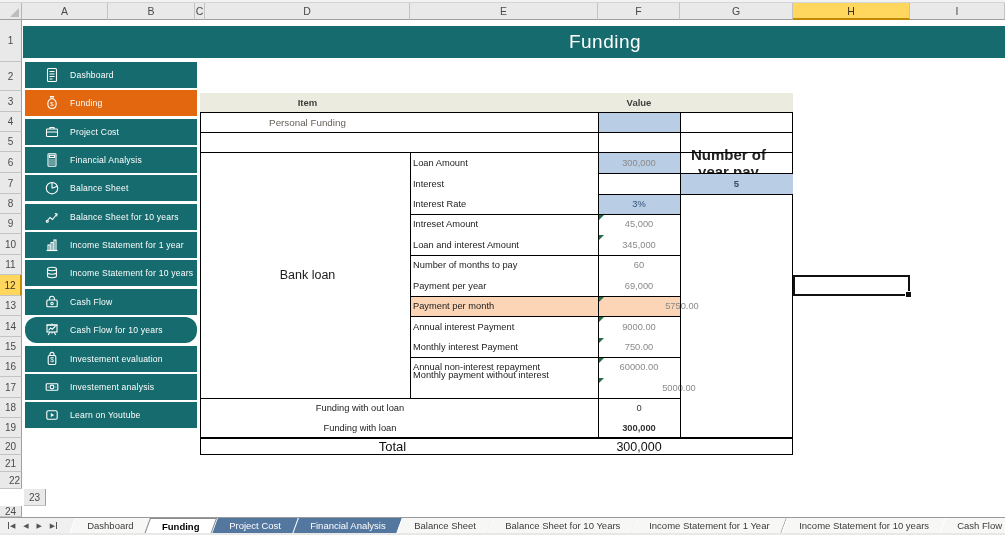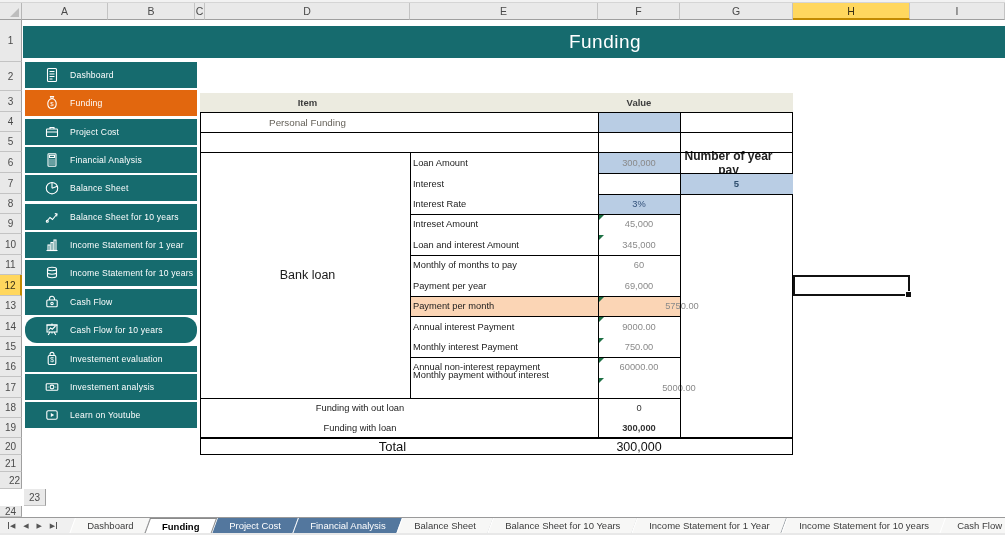--- a/index.html
+++ b/index.html
@@ -223,41 +223,41 @@
       <div class="t c" style="position: absolute; box-sizing: border-box; left: 598px; top: 173px; width: 82px; height: 21px; font-size: 9.3px; color: rgb(138, 138, 138);"></div>
       <div class="cell-blue" style="position: absolute; box-sizing: border-box; left: 598px; top: 194px; width: 82px; height: 20px;"></div>
       <div class="t" style="position: absolute; box-sizing: border-box; left: 413px; top: 194px; width: 182px; height: 20px; font-size: 9.3px; color: rgb(28, 28, 28);">Interest Rate</div>
       <div class="t c" style="position: absolute; box-sizing: border-box; left: 598px; top: 194px; width: 82px; height: 20px; font-size: 9.3px; color: rgb(51, 81, 122);">3%</div>
       <div class="t" style="position: absolute; box-sizing: border-box; left: 413px; top: 214px; width: 182px; height: 20px; font-size: 9.3px; color: rgb(28, 28, 28);">Intreset Amount</div>
       <div class="t c" style="position: absolute; box-sizing: border-box; left: 598px; top: 214px; width: 82px; height: 20px; font-size: 9.3px; color: rgb(138, 138, 138);">45,000</div>
       <div class="flag" style="position: absolute; box-sizing: border-box; left: 599px; top: 215px;"></div>
       <div class="t" style="position: absolute; box-sizing: border-box; left: 413px; top: 234px; width: 182px; height: 21px; font-size: 9.3px; color: rgb(28, 28, 28);">Loan and interest Amount</div>
       <div class="t c" style="position: absolute; box-sizing: border-box; left: 598px; top: 234px; width: 82px; height: 21px; font-size: 9.3px; color: rgb(138, 138, 138);">345,000</div>
       <div class="flag" style="position: absolute; box-sizing: border-box; left: 599px; top: 235px;"></div>
-      <div class="t" style="position: absolute; box-sizing: border-box; left: 413px; top: 255px; width: 182px; height: 20px; font-size: 9.3px; color: rgb(28, 28, 28);">Monthly of months to pay</div>
+      <div class="t" style="position: absolute; box-sizing: border-box; left: 413px; top: 255px; width: 182px; height: 20px; font-size: 9.3px; color: rgb(28, 28, 28);">Number of months to pay</div>
       <div class="t c" style="position: absolute; box-sizing: border-box; left: 598px; top: 255px; width: 82px; height: 20px; font-size: 9.3px; color: rgb(138, 138, 138);">60</div>
       <div class="t" style="position: absolute; box-sizing: border-box; left: 413px; top: 275px; width: 182px; height: 21px; font-size: 9.3px; color: rgb(28, 28, 28);">Payment per year</div>
       <div class="t c" style="position: absolute; box-sizing: border-box; left: 598px; top: 275px; width: 82px; height: 21px; font-size: 9.3px; color: rgb(138, 138, 138);">69,000</div>
       <div class="cell-peach" style="position: absolute; box-sizing: border-box; left: 410px; top: 296px; width: 270px; height: 20px;"></div>
       <div class="t" style="position: absolute; box-sizing: border-box; left: 413px; top: 296px; width: 182px; height: 20px; font-size: 9.3px; color: rgb(28, 28, 28);">Payment per month</div>
       <div class="t c" style="position: absolute; box-sizing: border-box; left: 598px; top: 296px; width: 82px; height: 20px; font-size: 9.3px; color: rgb(138, 138, 138); margin-left: 43px;">5750.00</div>
       <div class="flag" style="position: absolute; box-sizing: border-box; left: 599px; top: 297px;"></div>
       <div class="t" style="position: absolute; box-sizing: border-box; left: 413px; top: 316px; width: 182px; height: 21px; font-size: 9.3px; color: rgb(28, 28, 28);">Annual interest Payment</div>
       <div class="t c" style="position: absolute; box-sizing: border-box; left: 598px; top: 316px; width: 82px; height: 21px; font-size: 9.3px; color: rgb(138, 138, 138);">9000.00</div>
       <div class="flag" style="position: absolute; box-sizing: border-box; left: 599px; top: 317px;"></div>
       <div class="t" style="position: absolute; box-sizing: border-box; left: 413px; top: 337px; width: 182px; height: 20px; font-size: 9.3px; color: rgb(28, 28, 28);">Monthly interest Payment</div>
       <div class="t c" style="position: absolute; box-sizing: border-box; left: 598px; top: 337px; width: 82px; height: 20px; font-size: 9.3px; color: rgb(138, 138, 138);">750.00</div>
       <div class="flag" style="position: absolute; box-sizing: border-box; left: 599px; top: 338px;"></div>
       <div class="t" style="position: absolute; box-sizing: border-box; left: 413px; top: 357px; width: 182px; height: 20px; font-size: 9.3px; color: rgb(28, 28, 28);">Annual non-interest repayment</div>
       <div class="t c" style="position: absolute; box-sizing: border-box; left: 598px; top: 357px; width: 82px; height: 20px; font-size: 9.3px; color: rgb(138, 138, 138);">60000.00</div>
       <div class="flag" style="position: absolute; box-sizing: border-box; left: 599px; top: 358px;"></div>
       <div class="t" style="position: absolute; box-sizing: border-box; left: 413px; top: 364px; width: 182px; height: 21px; font-size: 9.3px; color: rgb(28, 28, 28);">Monthly payment without interest</div>
       <div class="t c" style="position: absolute; box-sizing: border-box; left: 598px; top: 377px; width: 82px; height: 21px; font-size: 9.3px; color: rgb(138, 138, 138); margin-left: 40px;">5000.00</div>
       <div class="flag" style="position: absolute; box-sizing: border-box; left: 599px; top: 378px;"></div>
-      <div class="t c" style="position: absolute; box-sizing: border-box; left: 680px; top: 152px; width: 97px; height: 21px; font-size: 12px; font-weight: bold; color: rgb(34, 34, 34);">Number of year pay</div>
+      <div class="t c" style="position: absolute; box-sizing: border-box; left: 680px; top: 152px; width: 97px; height: 21px; font-size: 15px; font-weight: bold; color: rgb(34, 34, 34);">Number of year pay</div>
       <div class="cell-blue" style="position: absolute; box-sizing: border-box; left: 680px; top: 173px; width: 113px; height: 21px;"></div>
       <div class="t c" style="position: absolute; box-sizing: border-box; left: 680px; top: 173px; width: 113px; height: 21px; font-size: 9.5px; font-weight: 600; color: rgb(47, 79, 111);">5</div>
       <div class="t c" style="position: absolute; box-sizing: border-box; left: 205px; top: 398px; width: 310px; height: 20px; font-size: 9.3px; color: rgb(34, 34, 34);">Funding with out loan</div>
       <div class="t c" style="position: absolute; box-sizing: border-box; left: 598px; top: 398px; width: 82px; height: 20px; font-size: 9.3px; color: rgb(51, 51, 51);">0</div>
       <div class="t c" style="position: absolute; box-sizing: border-box; left: 205px; top: 418px; width: 310px; height: 20px; font-size: 9.3px; color: rgb(34, 34, 34);">Funding with loan</div>
       <div class="t c" style="position: absolute; box-sizing: border-box; left: 598px; top: 418px; width: 82px; height: 20px; font-size: 9.3px; color: rgb(51, 51, 51); font-weight: 600;">300,000</div>
       <div class="t c" style="position: absolute; box-sizing: border-box; left: 205px; top: 438px; width: 375px; height: 17px; font-size: 13px; color: rgb(17, 17, 17);">Total</div>
       <div class="t c" style="position: absolute; box-sizing: border-box; left: 598px; top: 438px; width: 82px; height: 17px; font-size: 12.5px; color: rgb(17, 17, 17);">300,000</div>
       <div class="hline" style="position: absolute; box-sizing: border-box; left: 200px; top: 112px; width: 593px;"></div>
       <div class="hline" style="position: absolute; box-sizing: border-box; left: 200px; top: 132px; width: 593px;"></div>

